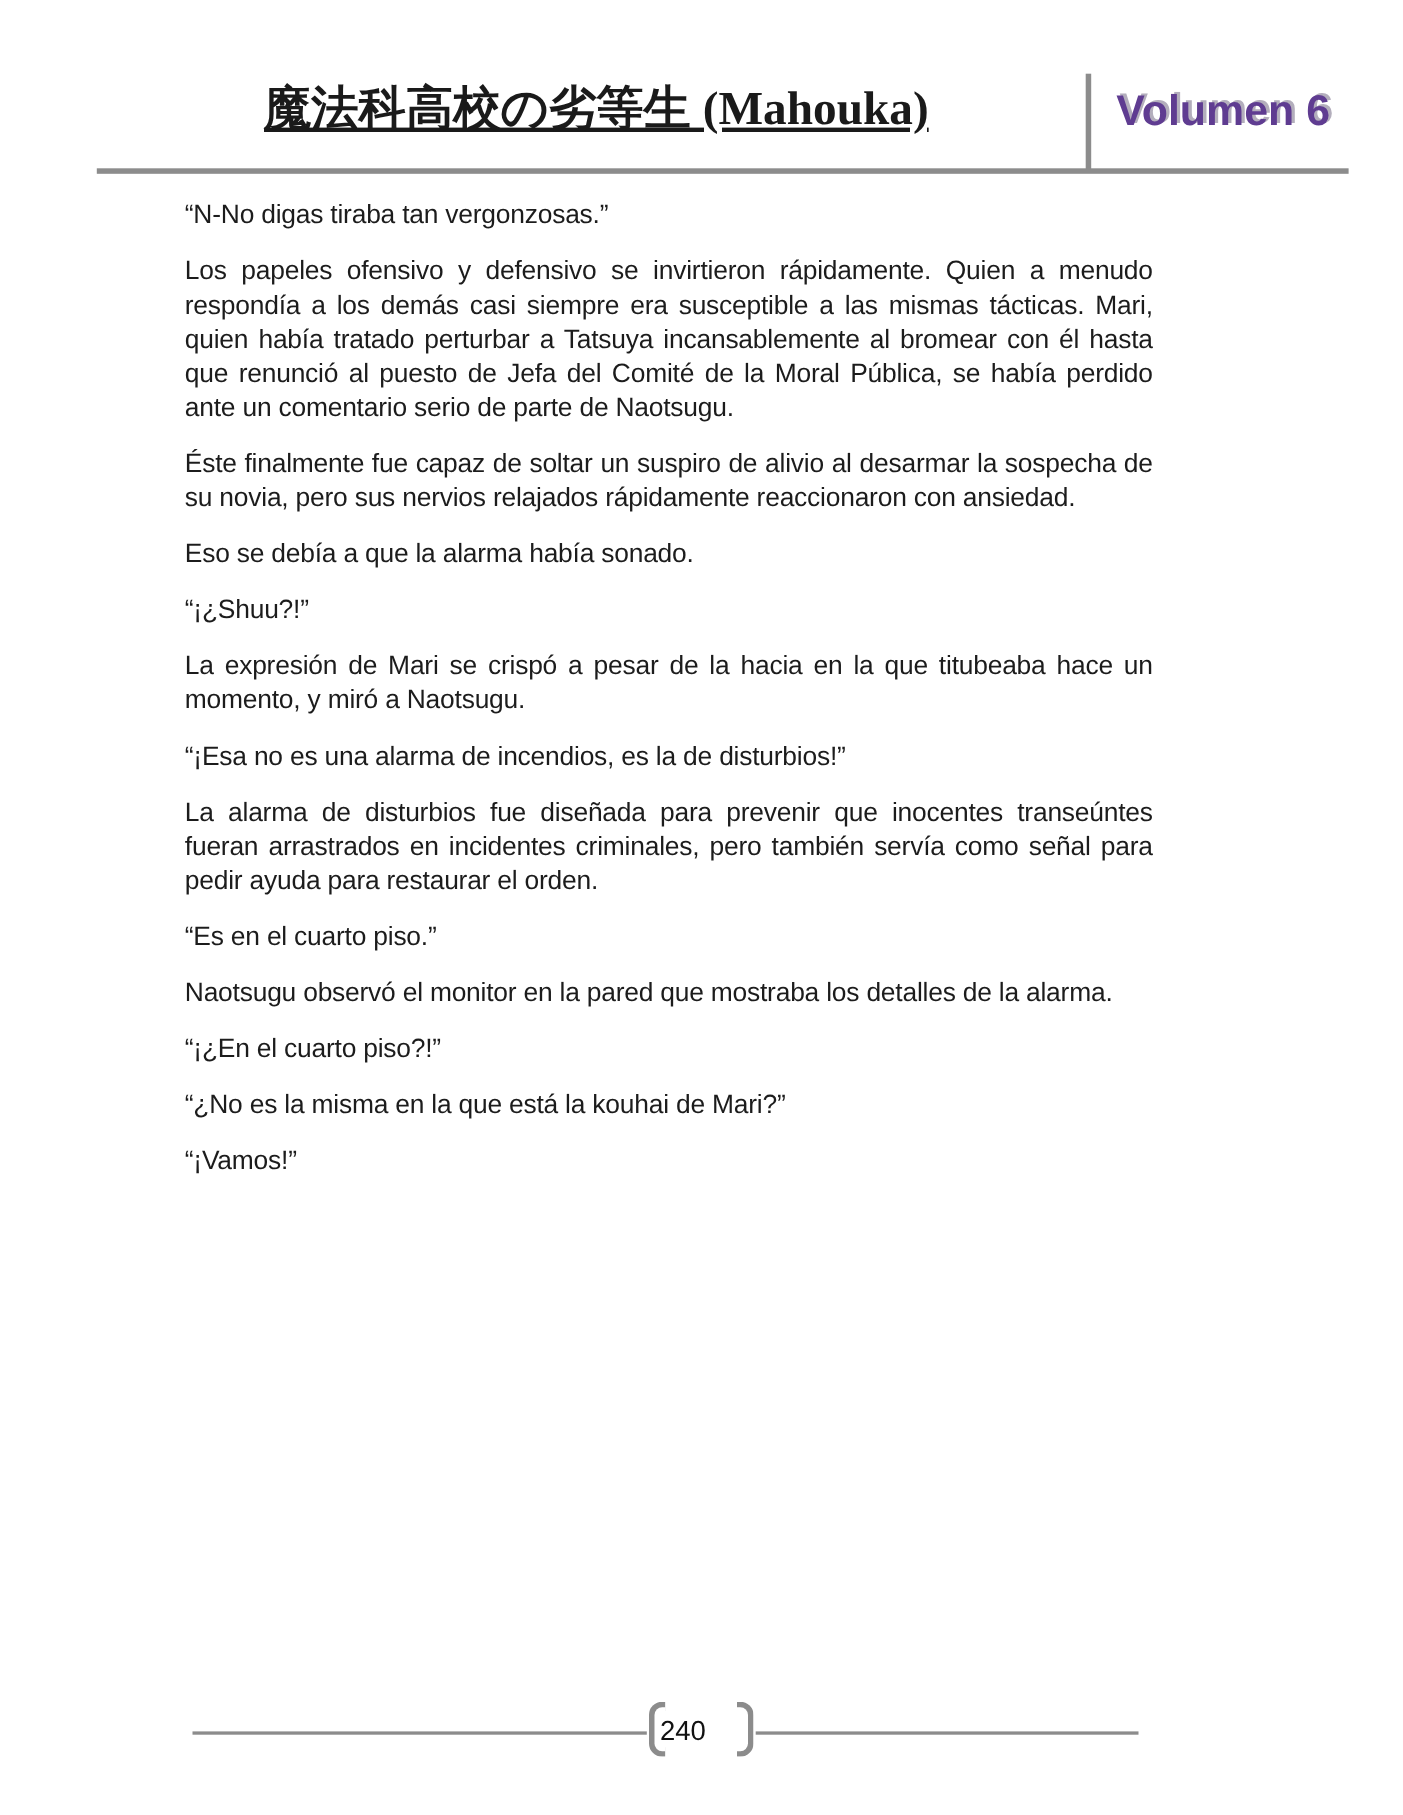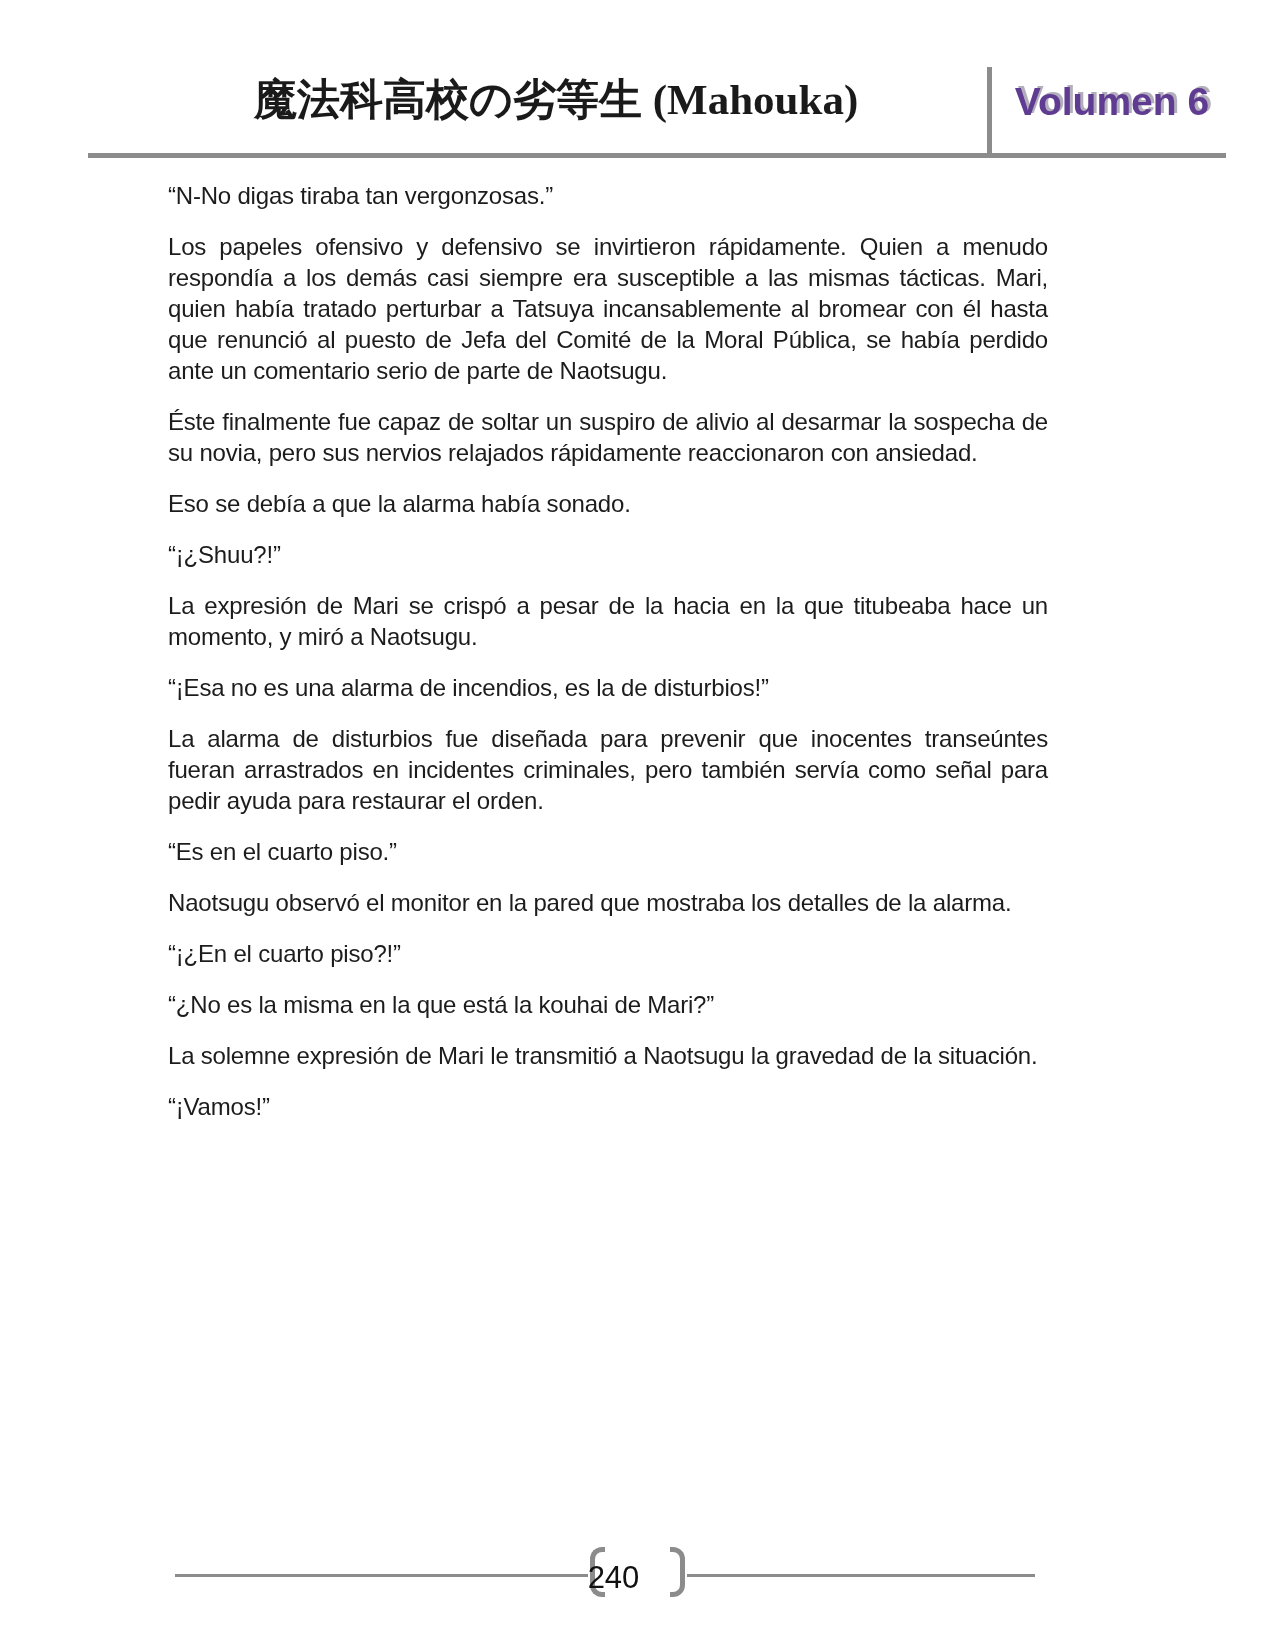--- a/index.html
+++ b/index.html
@@ -8,29 +8,30 @@
     width: 1275px;
     height: 1650px;
     background: #ffffff;
     overflow: hidden;
     font-family: "Liberation Sans", "DejaVu Sans", sans-serif;
   }
 
   
   .header-title {
     position: absolute;
-    left: 254px;
+    left: 240px;
     top: 72px;
     width: 700px;
     font-family: "Liberation Serif", "DejaVu Serif", serif;
     font-weight: bold;
     font-size: 43px;
     line-height: 56px;
     color: #1a1a1a;
     white-space: nowrap;
+    text-decoration: underline;
   }
   .header-vbar {
     position: absolute;
     left: 987px;
     top: 67px;
     width: 5px;
     height: 88px;
     background: #8c8c8c;
   }
   .volume-label {
@@ -86,25 +87,25 @@
     top: 1547px;
     width: 15px;
     height: 50px;
     border: 5px solid #8c8c8c;
     box-sizing: border-box;
   }
   .page-num-bracket.left  { left: 590px; border-right: none; border-radius: 12px 0 0 12px; }
   .page-num-bracket.right { left: 670px; border-left: none;  border-radius: 0 12px 12px 0; }
   .page-number {
     position: absolute;
-    left: 576px;
+    left: 600px;
     top: 1560px;
     width: 75px;
-    text-align: center;
-    font-size: 31px;
+    text-align: left;
+    font-size: 25px;
     color: #111111;
   }
 </style>
 </head>
 <body>
 
 <div class="page">
 
   <div class="header-title">魔法科高校の劣等生 (Mahouka)</div>
 
@@ -120,21 +121,20 @@
       <p>Éste finalmente fue capaz de soltar un suspiro de alivio al desarmar la sospecha de su novia, pero sus nervios relajados rápidamente reaccionaron con ansiedad.</p>
       <p>Eso se debía a que la alarma había sonado.</p>
       <p>“¡¿Shuu?!”</p>
       <p>La expresión de Mari se crispó a pesar de la hacia en la que titubeaba hace un momento, y miró a Naotsugu.</p>
       <p>“¡Esa no es una alarma de incendios, es la de disturbios!”</p>
       <p>La alarma de disturbios fue diseñada para prevenir que inocentes transeúntes fueran arrastrados en incidentes criminales, pero también servía como señal para pedir ayuda para restaurar el orden.</p>
       <p>“Es en el cuarto piso.”</p>
       <p>Naotsugu observó el monitor en la pared que mostraba los detalles de la alarma.</p>
       <p>“¡¿En el cuarto piso?!”</p>
       <p>“¿No es la misma en la que está la kouhai de Mari?”</p>
-      <p>La solemne expresión de Mari le transmitió a Naotsugu la gravedad de la situación.</p>
       <p>“¡Vamos!”</p>
     </div>
 
   <div class="footer-rule left"></div>
 
   <div class="page-num-bracket left"></div>
 
   <div class="page-number">240</div>
 
   <div class="page-num-bracket right"></div>

